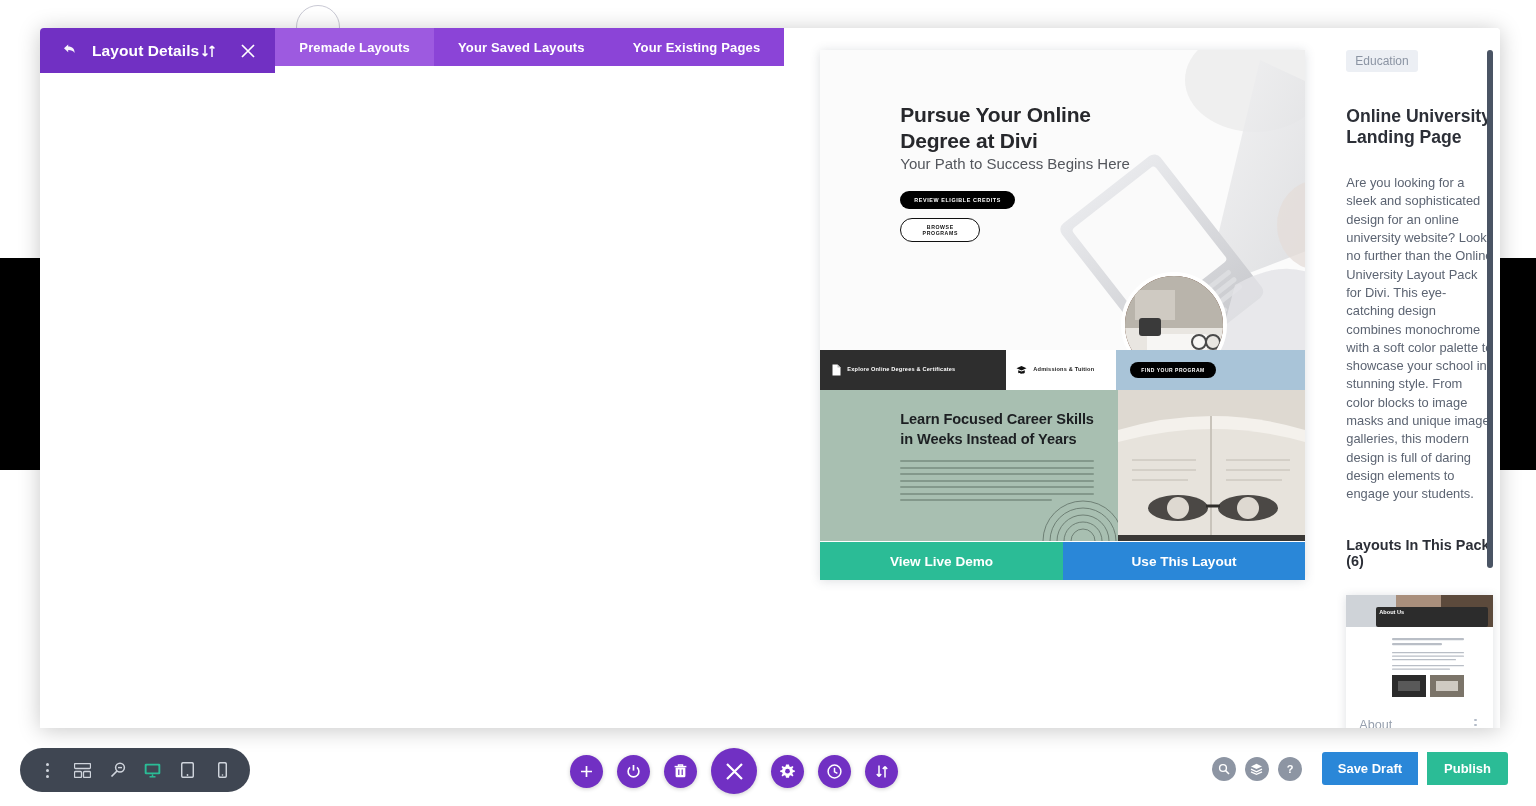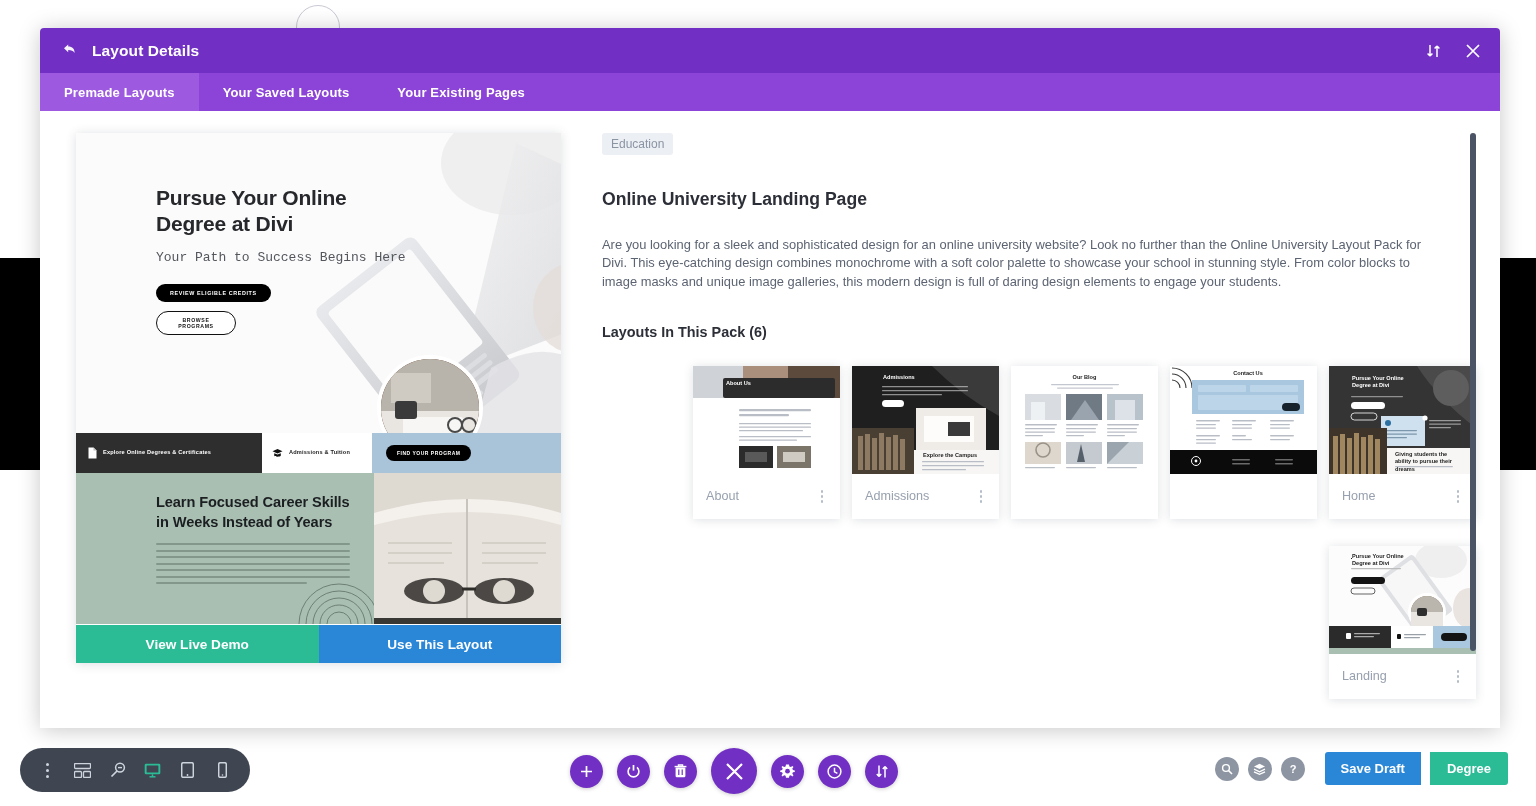--- a/index.html
+++ b/index.html
@@ -28,21 +28,21 @@
   }
 
   
   #modal {
     position: absolute; left: 40px; top: 28px;
     width: 1460px; height: 700px;
     background: #ffffff;
     border-radius: 4px 4px 0 0;
     box-shadow: 0 2px 22px rgba(0,0,0,.22);
     overflow: hidden;
-    display: flex; flex-direction: column;
+    display: flex; flex-direction: row;
   }
   .modal-header {
     height: 45px; background: #7130c3;
     display: flex; align-items: center; padding: 0 18px;
     flex: none; color: #fff;
   }
   .back-arrow {
     width: 20px; height: 20px; display: flex; align-items: center;
     justify-content: center; font-size: 17px; line-height: 1;
     cursor: pointer; color: #fff; opacity: .95;
@@ -88,21 +88,21 @@
     overflow: hidden;
   }
   .hero-art {
     position: absolute; right: -30px; top: -10px; width: 330px; height: 320px;
   }
   .hero-txt { position: absolute; left: 80px; top: 52px; width: 250px; }
   .hero-h1 {
     font-size: 21px; line-height: 1.25; font-weight: 700; color: #27282c;
     letter-spacing: -.2px;
   }
-  .hero-sub { font-size: 13px; color: #53565c; margin-top: 12px; font-family: Liberation Mono, monospace; }
+  .hero-sub { font-size: 15px; color: #53565c; margin-top: 0; }
   .hero-btn-dark {
     margin-top: 19px; display: inline-block; background: #000; color: #fff;
     font-size: 5.4px; font-weight: 700; letter-spacing: .6px;
     padding: 6px 14px; border-radius: 20px;
   }
   .hero-btn-out {
     margin-top: 9px; display: block; width: 80px; text-align: center;
     border: 1px solid #111; color: #111; background: #fff;
     font-size: 5.2px; font-weight: 700; letter-spacing: .6px;
     padding: 5px 8px; border-radius: 20px;
@@ -825,14 +825,14 @@
       <path d="M1 6.2 L6.5 8.8 L12 6.2" fill="none" stroke="#fff" stroke-width="1.3"></path>
       <path d="M1 8.8 L6.5 11.3 L12 8.8" fill="none" stroke="#fff" stroke-width="1.3"></path>
     </svg>
   </div>
   <div class="rt-circle">
     <svg width="12" height="13" viewBox="0 0 12 13">
       <text x="6" y="10.5" font-family="Liberation Sans, sans-serif" font-size="11" font-weight="700" fill="#fff" text-anchor="middle">?</text>
     </svg>
   </div>
   <div class="rt-draft">Save Draft</div>
-  <div class="rt-publish">Degree</div>
+  <div class="rt-publish">Publish</div>
 </div>
 
 </body></html>

